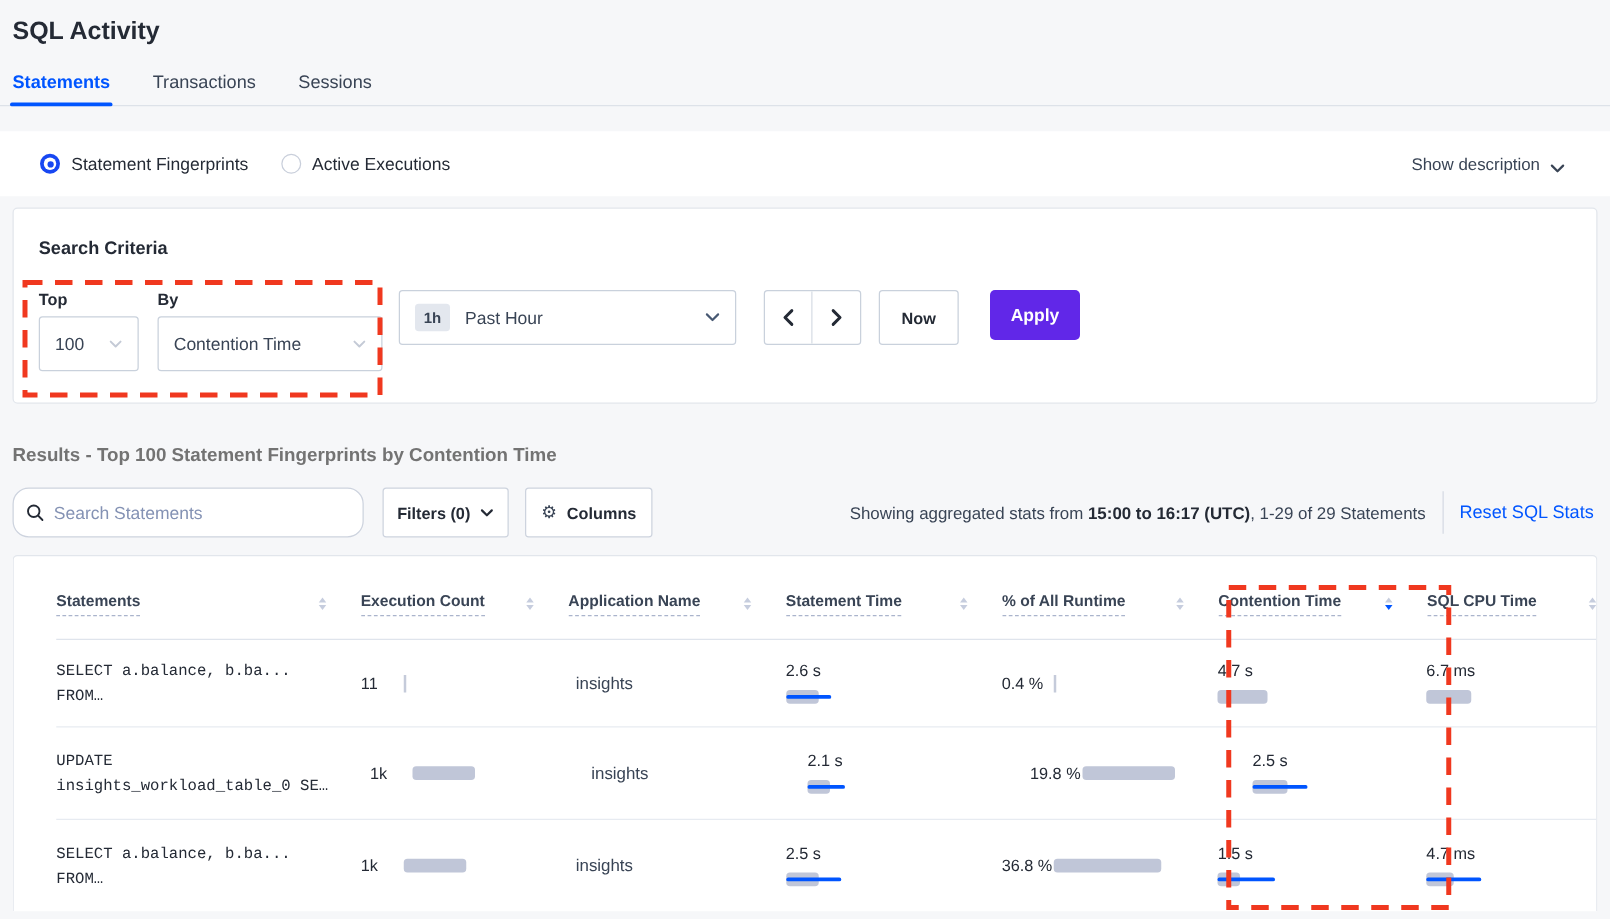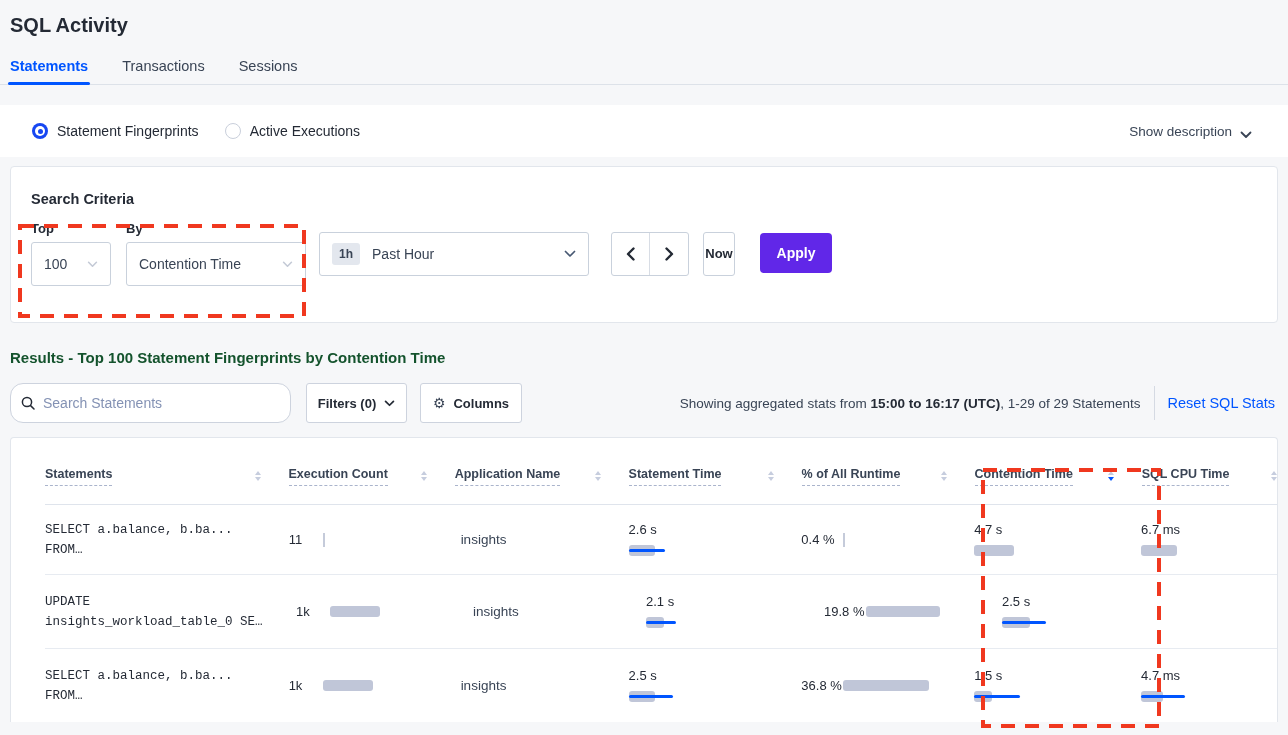--- a/index.html
+++ b/index.html
@@ -25,37 +25,37 @@
   .radio-circle { width:16px; height:16px; border-radius:50%; border:1px solid #c9cfdb; background:#fff; position:relative; flex:0 0 auto; }
   .radio-circle.checked { border:none; background:#1747f2; }
   .radio-circle.checked::before { content:""; position:absolute; left:3px; top:3px; width:10px; height:10px; border-radius:50%; background:#fff; }
   .radio-circle.checked::after { content:""; position:absolute; left:5.5px; top:5.5px; width:5px; height:5px; border-radius:50%; background:#1747f2; }
   .spacer { flex:1; }
   .show-desc { display:flex; align-items:flex-end; gap:8px; font-size:13.5px; color:#394455; cursor:pointer; }
   
   .card { background:#fff; border:1px solid #e2e6ec; border-radius:4px; }
   .criteria-card { margin:9px 10px 0; height:157px; padding:24px 20px 4px; position:relative; }
   .criteria-heading { font-size:14.5px; font-weight:700; color:#242a35; }
-  .criteria-row { margin-top:14px; display:flex; align-items:center; }
+  .criteria-row { margin-top:25px; display:flex; align-items:flex-start; }
   .field { display:flex; flex-direction:column; }
   .field-label { font-size:13px; font-weight:700; color:#242a35; margin-bottom:6px; }
   .select-box { height:44px; border:1px solid #c9d1dc; border-radius:3px; background:#fff; display:flex; align-items:center; padding:0 12px; font-size:14px; color:#394455; cursor:pointer; }
   .select-box .val { flex:1; }
   .w-top { width:80px; }
   .w-by { width:180px; }
   .w-time { width:270px; }
   .badge-1h { background:#e3e7ee; color:#394455; font-weight:700; font-size:12px; padding:4px 7px; border-radius:3px; margin-right:12px; }
   .gap15{width:15px;} .gap13{width:13px;} .gap22{width:22px;} .gap14{width:14px;} .gap25{width:25px;}
   .arrow-group { height:44px; display:flex; border:1px solid #c9d1dc; border-radius:3px; background:#fff; overflow:hidden; }
   .arrow-btn { width:38px; display:flex; align-items:center; justify-content:center; cursor:pointer; }
   .arrow-btn:first-child { border-right:1px solid #d8dde5; }
-  .now-btn { height:44px; width:32px; border:1px solid #c9d1dc; border-radius:3px; background:#fff; font-size:13px; font-weight:600; color:#242a35; display:flex; align-items:center; justify-content:center; cursor:pointer; }
+  .now-btn { height:44px; width:64px; border:1px solid #c9d1dc; border-radius:3px; background:#fff; font-size:13px; font-weight:600; color:#242a35; display:flex; align-items:center; justify-content:center; cursor:pointer; }
   .apply-btn { height:40px; width:72px; border:none; border-radius:4px; background:#6127e8; color:#fff; font-size:14px; font-weight:700; display:flex; align-items:center; justify-content:center; cursor:pointer; margin-bottom:2px; }
   
-  .results-heading { margin:26px 0 0 10px; font-size:15px; font-weight:700; color:#14532d; }
+  .results-heading { margin:33px 0 0 10px; font-size:15px; font-weight:700; color:#737373; }
   .controls-row { margin:17px 10px 0; display:flex; align-items:center; }
   .search-box { width:281px; height:40px; border:1px solid #cdd3de; border-radius:13px; background:#fff; display:flex; align-items:center; padding:12px 10px; }
   .search-box input { border:none; outline:none; flex:1; font-size:14px; font-family:"Liberation Sans",sans-serif; color:#394455; margin-left:8px; background:transparent; }
   .search-box input::placeholder { color:#8492b4; }
   .ctl-btn { height:40px; border:1px solid #cdd3de; border-radius:3px; background:#fff; display:flex; align-items:center; justify-content:center; gap:8px; font-size:13px; font-weight:700; color:#242a35; cursor:pointer; }
   .filters-btn { width:101px; margin-left:15px; }
   .columns-btn { width:102px; margin-left:13px; }
   .gear { font-family:"DejaVu Sans",sans-serif; font-size:14px; color:#394455; font-weight:400; }
   .stats-text { font-size:13.5px; color:#394455; white-space:nowrap; }
   .stats-text b { color:#242a35; }

